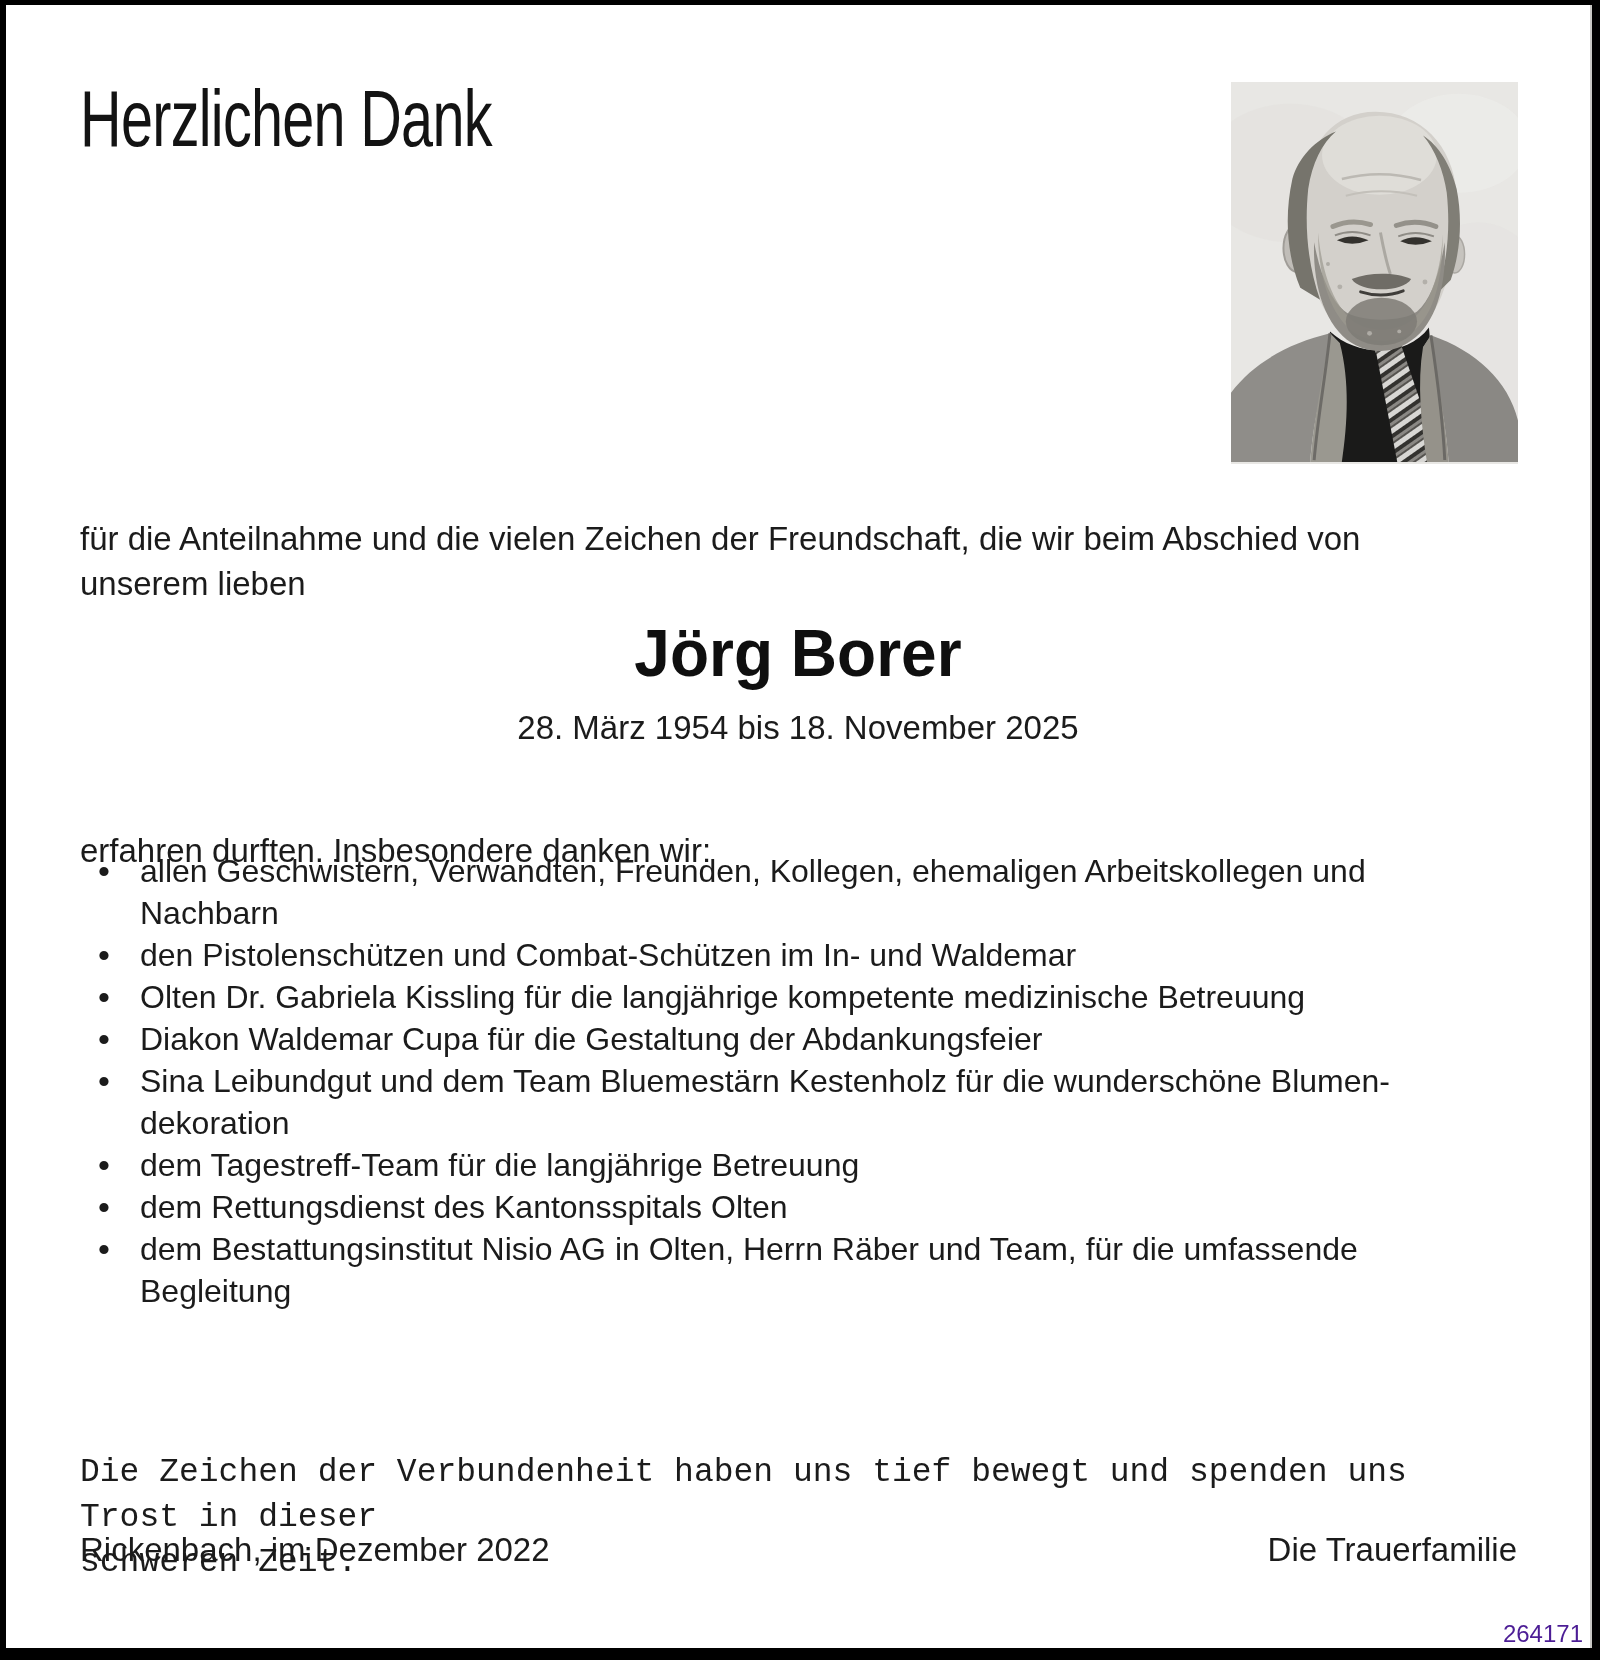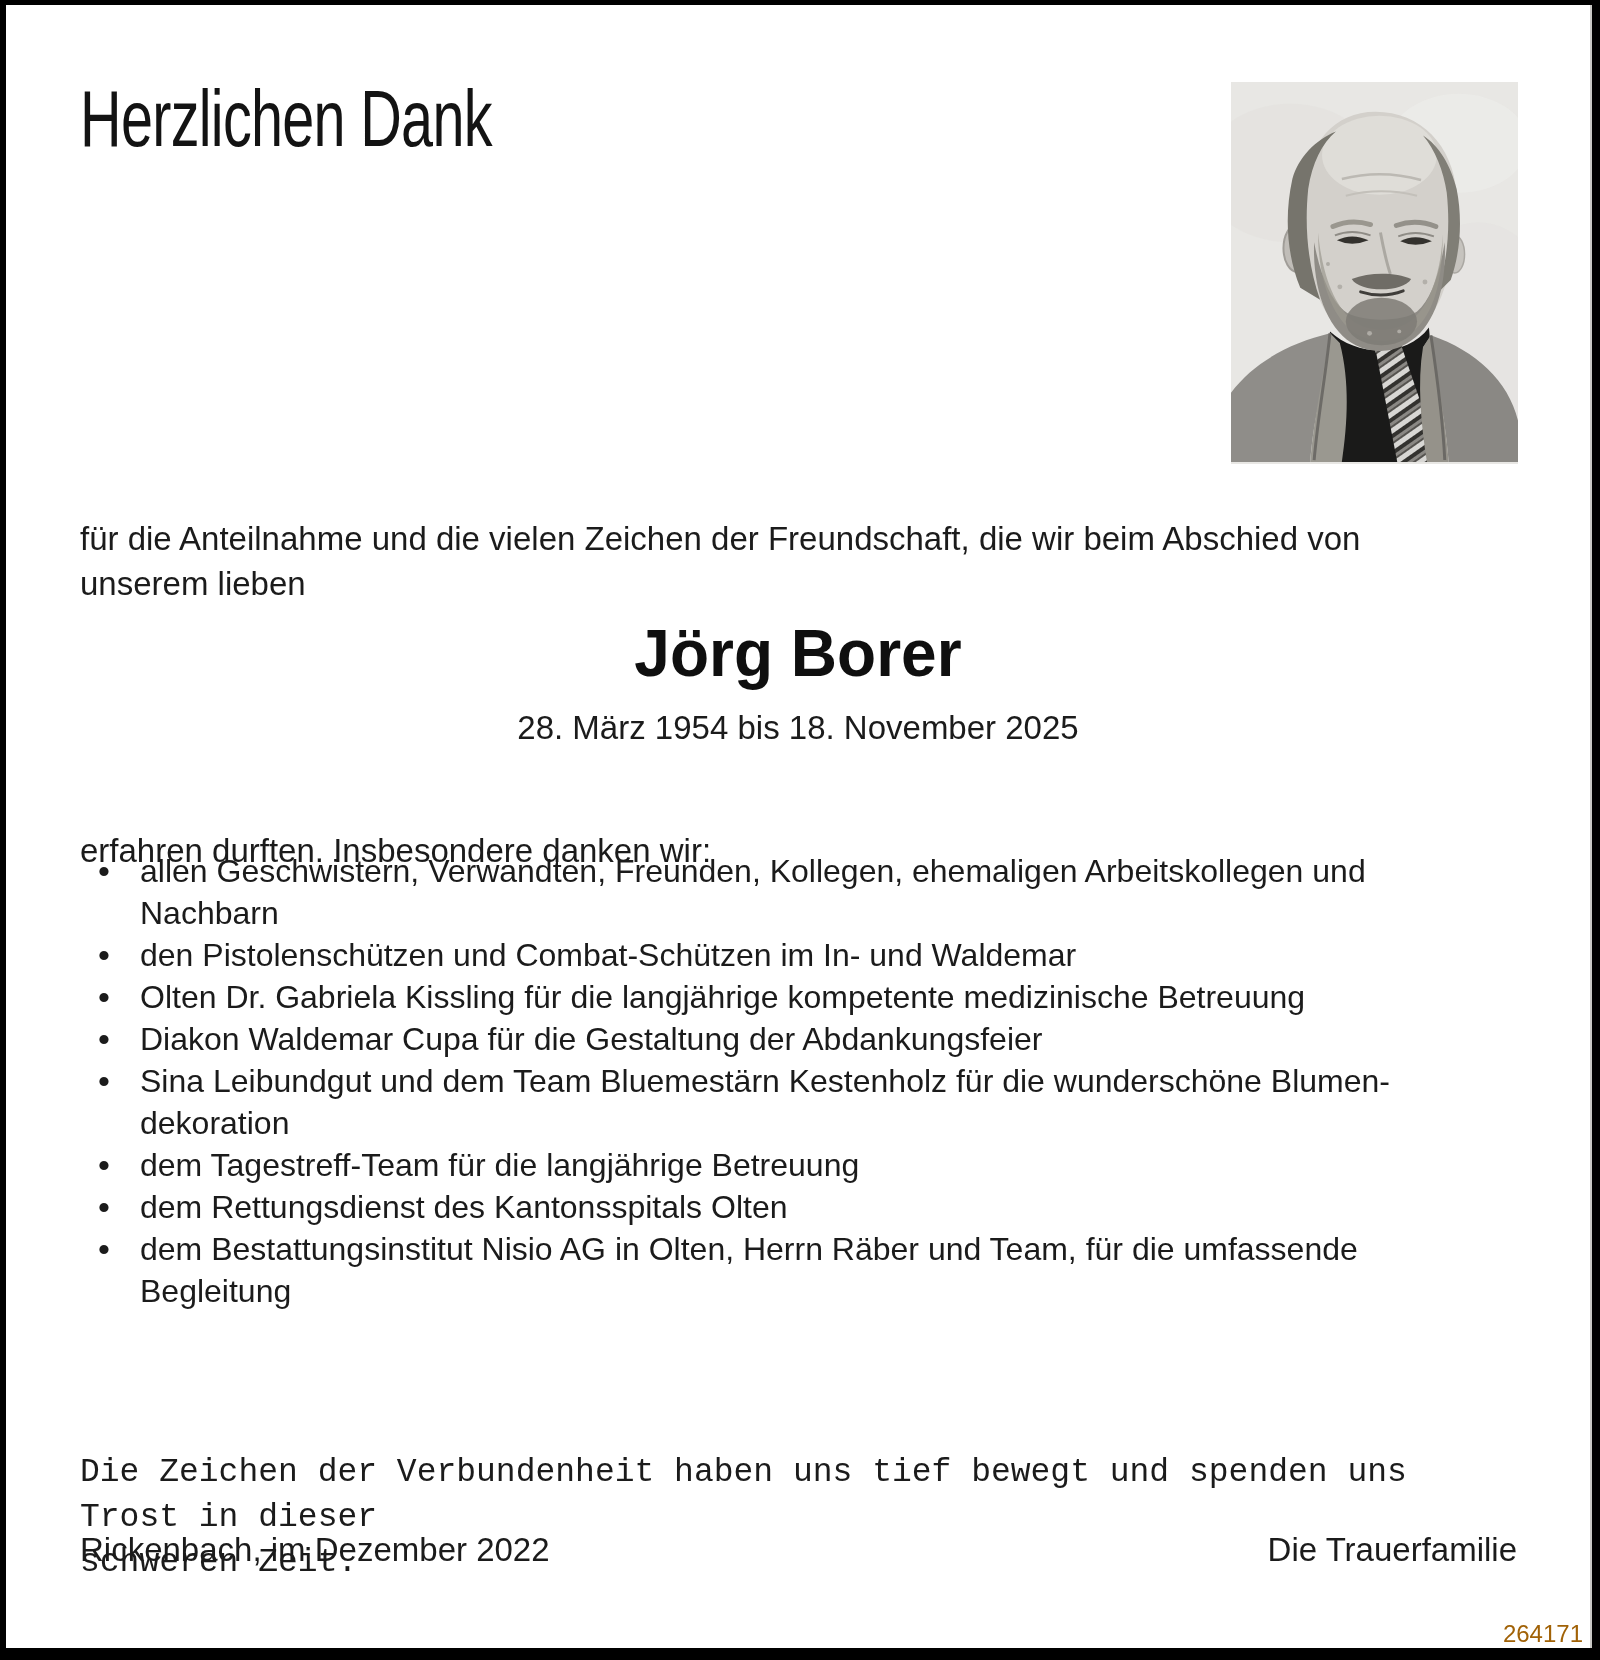--- a/index.html
+++ b/index.html
@@ -62,21 +62,21 @@
     font-size:34px;
   }
   .footer-row {
     position:absolute; left:74px; right:73px; top:1522px;
     font-size:33px; line-height:45px;
   }
   .place-date { float:left; }
   .signature  { float:right; }
   .doc-number {
     position:absolute; right:7px; top:1615px;
-    font-size:24px; line-height:28px; color:#a16207;margin-left:16px;
+    font-size:24px; line-height:28px; color:#4c1d95;margin-left:16px;
   }
 </style>
 </head>
 <body>
 
 <div class="page">
 
   <div class="title">Herzlichen Dank</div>
 
   <div class="photo">

